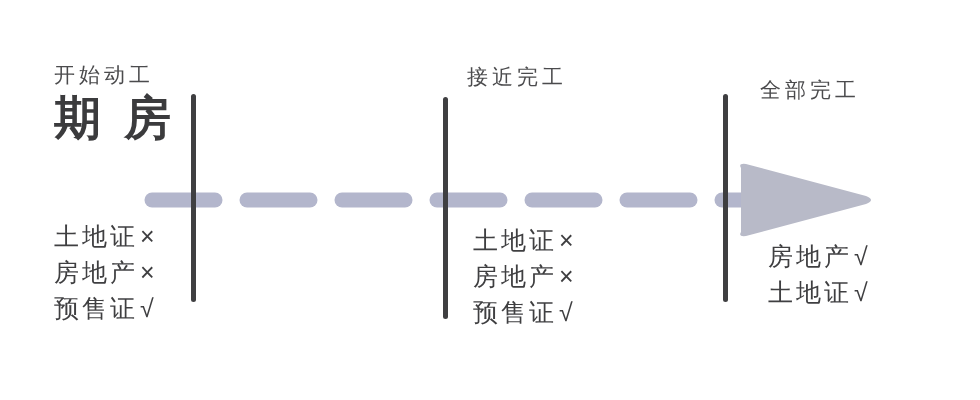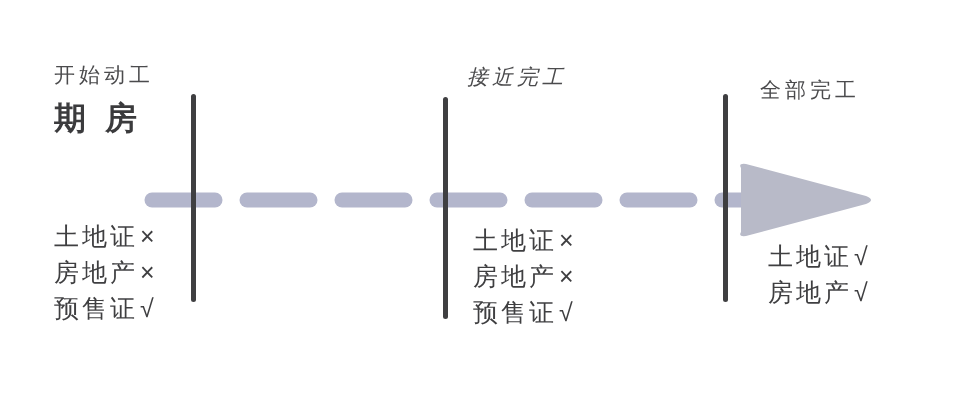--- a/index.html
+++ b/index.html
@@ -47,30 +47,30 @@
   }
   .stage-eyebrow {
     font-size: 21px;
     line-height: 30px;
     letter-spacing: 4px;
     color: #4b4b4d;
     white-space: nowrap;
     font-weight: 400;
   }
   .stage-title {
-    font-size: 32px;
+    font-size: 47px;
     line-height: 56px;
     letter-spacing: 5px;
     color: #3b3b3d;
     font-weight: 700;
     white-space: nowrap;
   }
 
   .stage-1 { left: 54px;  top: 60px; }
-  .stage-2 { left: 467px; top: 62px; font-style: italic; }
+  .stage-2 { left: 467px; top: 62px; }
   .stage-3 { left: 760px; top: 60px; margin-top: 15px; }
 
   
   .cert-list {
     position: absolute;
   }
   .cert-item {
     font-size: 25px;
     line-height: 36px;
     letter-spacing: 3px;
@@ -140,20 +140,20 @@
     <div class="cert-item">
       <span>房地产</span><span class="mark">×</span>
     </div>
     <div class="cert-item">
       <span>预售证</span><span class="mark">√</span>
     </div>
   </div>
 
   <div class="cert-list cert-list-3">
     <div class="cert-item">
-      <span>土地证</span><span class="mark">√</span>
+      <span>房地产</span><span class="mark">√</span>
     </div>
     <div class="cert-item">
-      <span>房地产</span><span class="mark">√</span>
+      <span>土地证</span><span class="mark">√</span>
     </div>
   </div>
 
 </div>
 
 </body></html>

